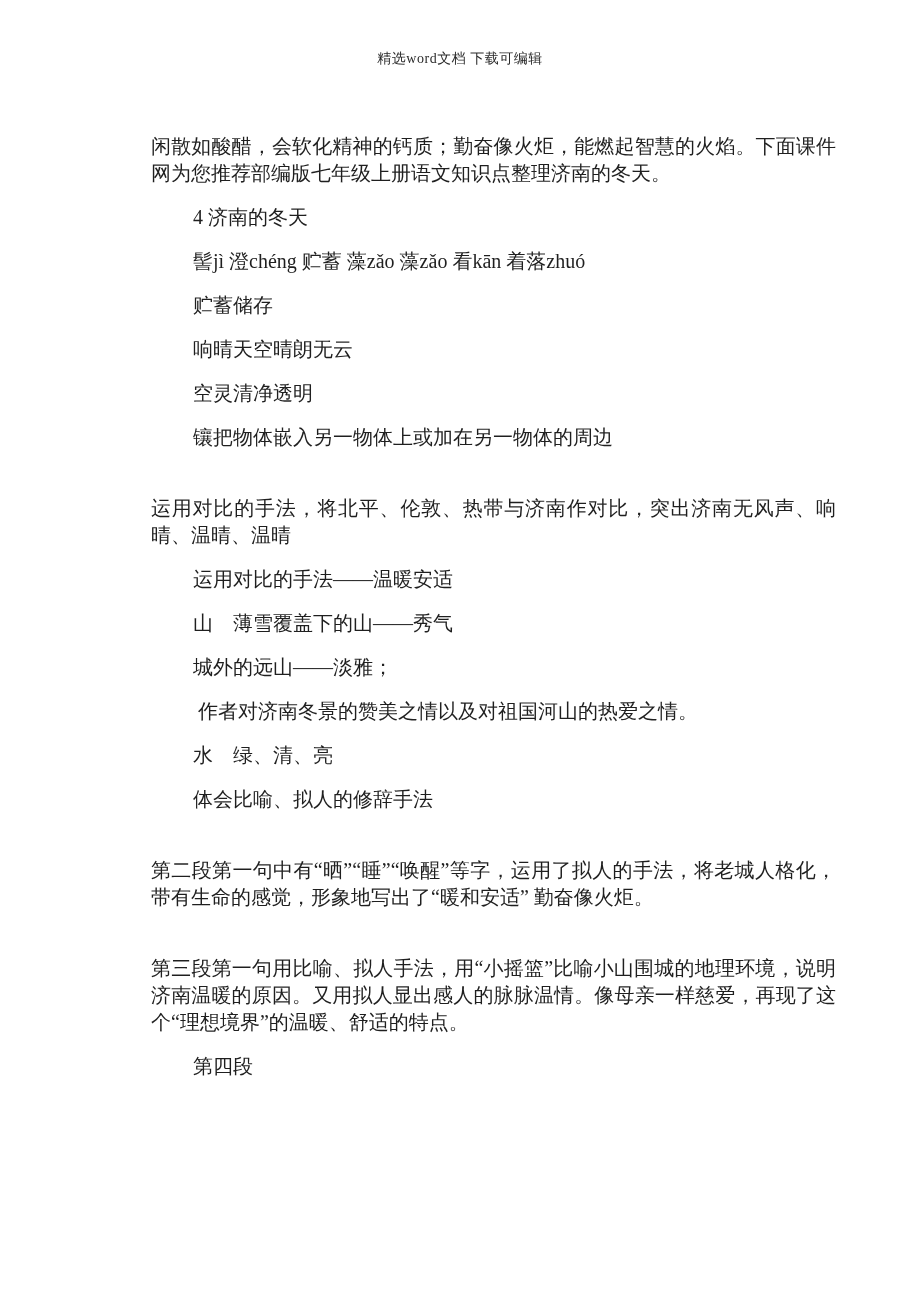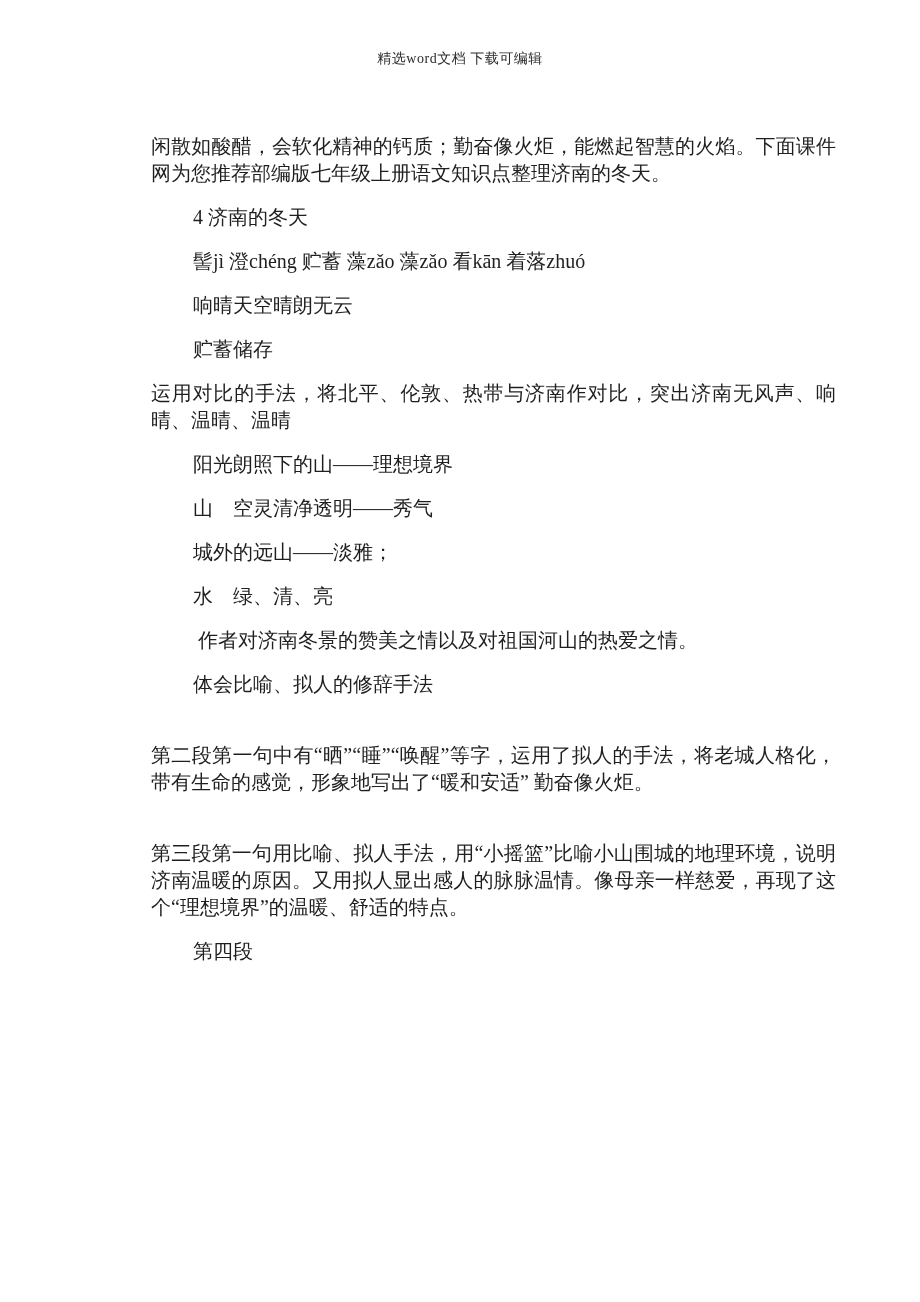--- a/index.html
+++ b/index.html
@@ -53,27 +53,29 @@
 <body>
 
 <div class="page">
 
   <div class="header-area">精选word文档 下载可编辑</div>
 
   <div class="body-area">
     <p>闲散如酸醋，会软化精神的钙质；勤奋像火炬，能燃起智慧的火焰。下面课件网为您推荐部编版七年级上册语文知识点整理济南的冬天。</p>
     <p class="indent">4 济南的冬天</p>
     <p class="indent">髻jì 澄chéng 贮蓄 藻zǎo 藻zǎo 看kān 着落zhuó</p>
+    <p class="indent">贮蓄储存</p>
     <p class="indent">响晴天空晴朗无云</p>
-    <p class="indent">贮蓄储存</p>
+    <p class="indent">空灵清净透明</p>
+    <p class="indent gap-lg">镶把物体嵌入另一物体上或加在另一物体的周边</p>
     <p>运用对比的手法，将北平、伦敦、热带与济南作对比，突出济南无风声、响晴、温晴、温晴</p>
-    <p class="indent">阳光朗照下的山——理想境界</p>
-    <p class="indent">山　空灵清净透明——秀气</p>
+    <p class="indent">运用对比的手法——温暖安适</p>
+    <p class="indent">山　薄雪覆盖下的山——秀气</p>
     <p class="indent">城外的远山——淡雅；</p>
+    <p class="indent">&nbsp;作者对济南冬景的赞美之情以及对祖国河山的热爱之情。</p>
     <p class="indent">水　绿、清、亮</p>
-    <p class="indent">&nbsp;作者对济南冬景的赞美之情以及对祖国河山的热爱之情。</p>
     <p class="indent gap-lg">体会比喻、拟人的修辞手法</p>
     <p class="gap-lg">第二段第一句中有“晒”“睡”“唤醒”等字，运用了拟人的手法，将老城人格化，带有生命的感觉，形象地写出了“暖和安适” 勤奋像火炬。</p>
     <p>第三段第一句用比喻、拟人手法，用“小摇篮”比喻小山围城的地理环境，说明济南温暖的原因。又用拟人显出感人的脉脉温情。像母亲一样慈爱，再现了这个“理想境界”的温暖、舒适的特点。</p>
     <p class="indent">第四段</p>
   </div>
 
 </div>
 
 </body></html>

